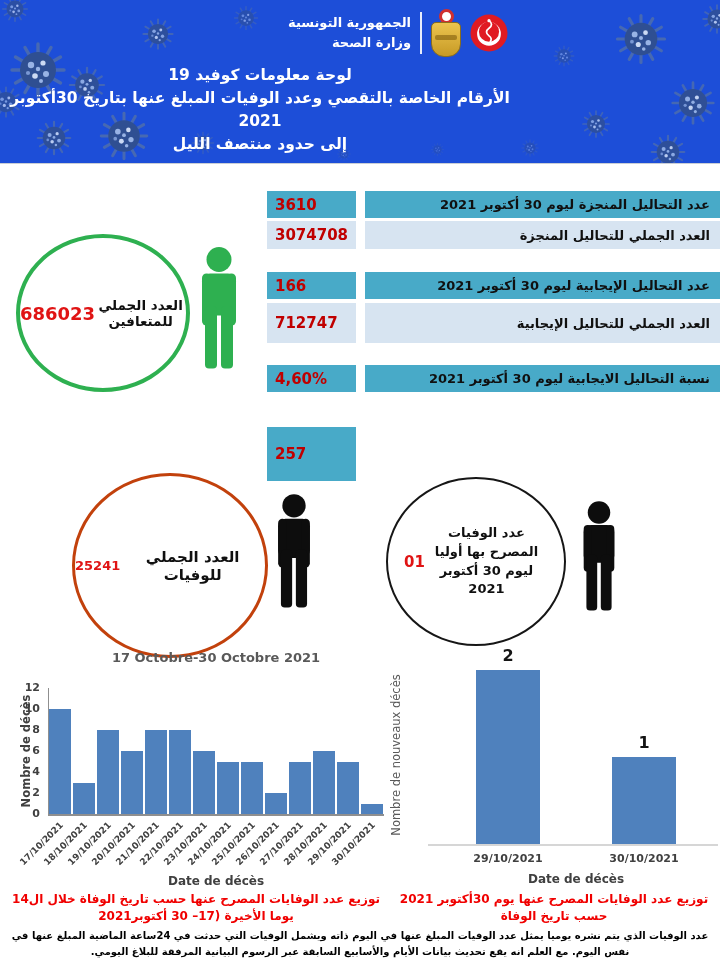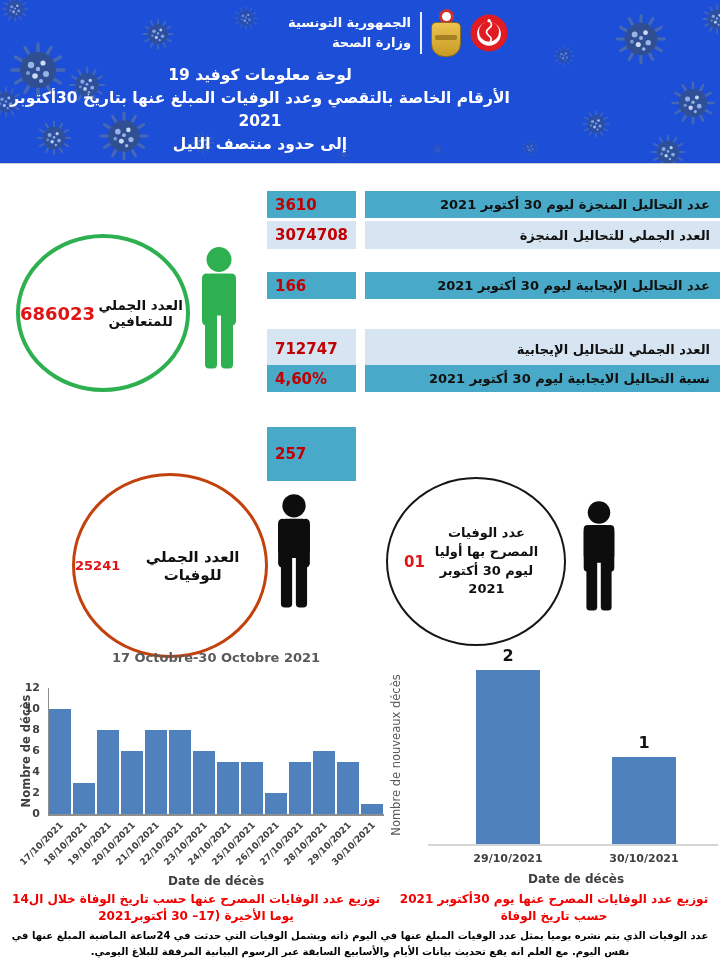--- a/index.html
+++ b/index.html
@@ -180,21 +180,21 @@
     <div class="lbl">عدد التحاليل المنجزة ليوم  30 أكتوبر  2021</div>
   </div>
   <div class="stat-row row-light" style="top:221px;height:28px;">
     <div class="val">3074708</div>
     <div class="lbl">العدد الجملي للتحاليل المنجزة</div>
   </div>
   <div class="stat-row row-teal" style="top:272px;height:27px;">
     <div class="val">166</div>
     <div class="lbl">عدد التحاليل الإيجابية ليوم  30 أكتوبر  2021</div>
   </div>
-  <div class="stat-row row-light" style="top:303px;height:40px;margin-top:26px;">
+  <div class="stat-row row-light" style="top:303px;height:40px;">
     <div class="val">712747</div>
     <div class="lbl">العدد الجملي للتحاليل الإيجابية</div>
   </div>
   <div class="stat-row row-teal" style="top:365px;height:27px;">
     <div class="val">4,60%</div>
     <div class="lbl">نسبة التحاليل الايجابية ليوم 30 أكتوبر 2021</div>
   </div>
   <div class="stat-row row-teal" style="top:427px;height:54px;">
     <div class="val">257</div>
   </div>

